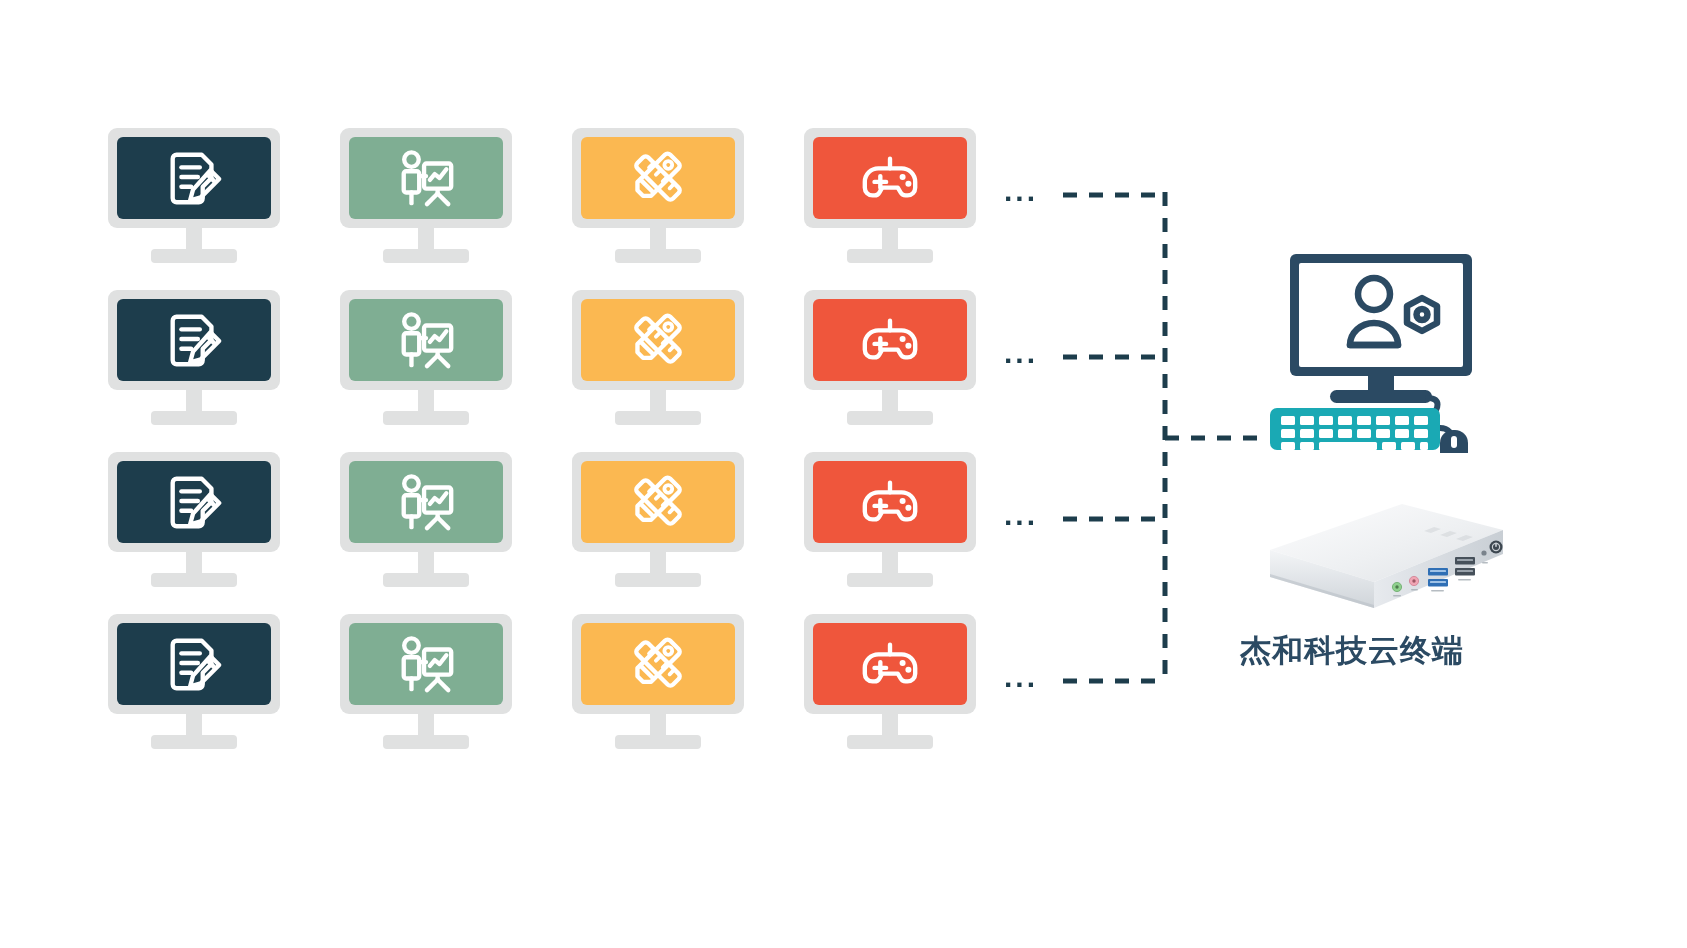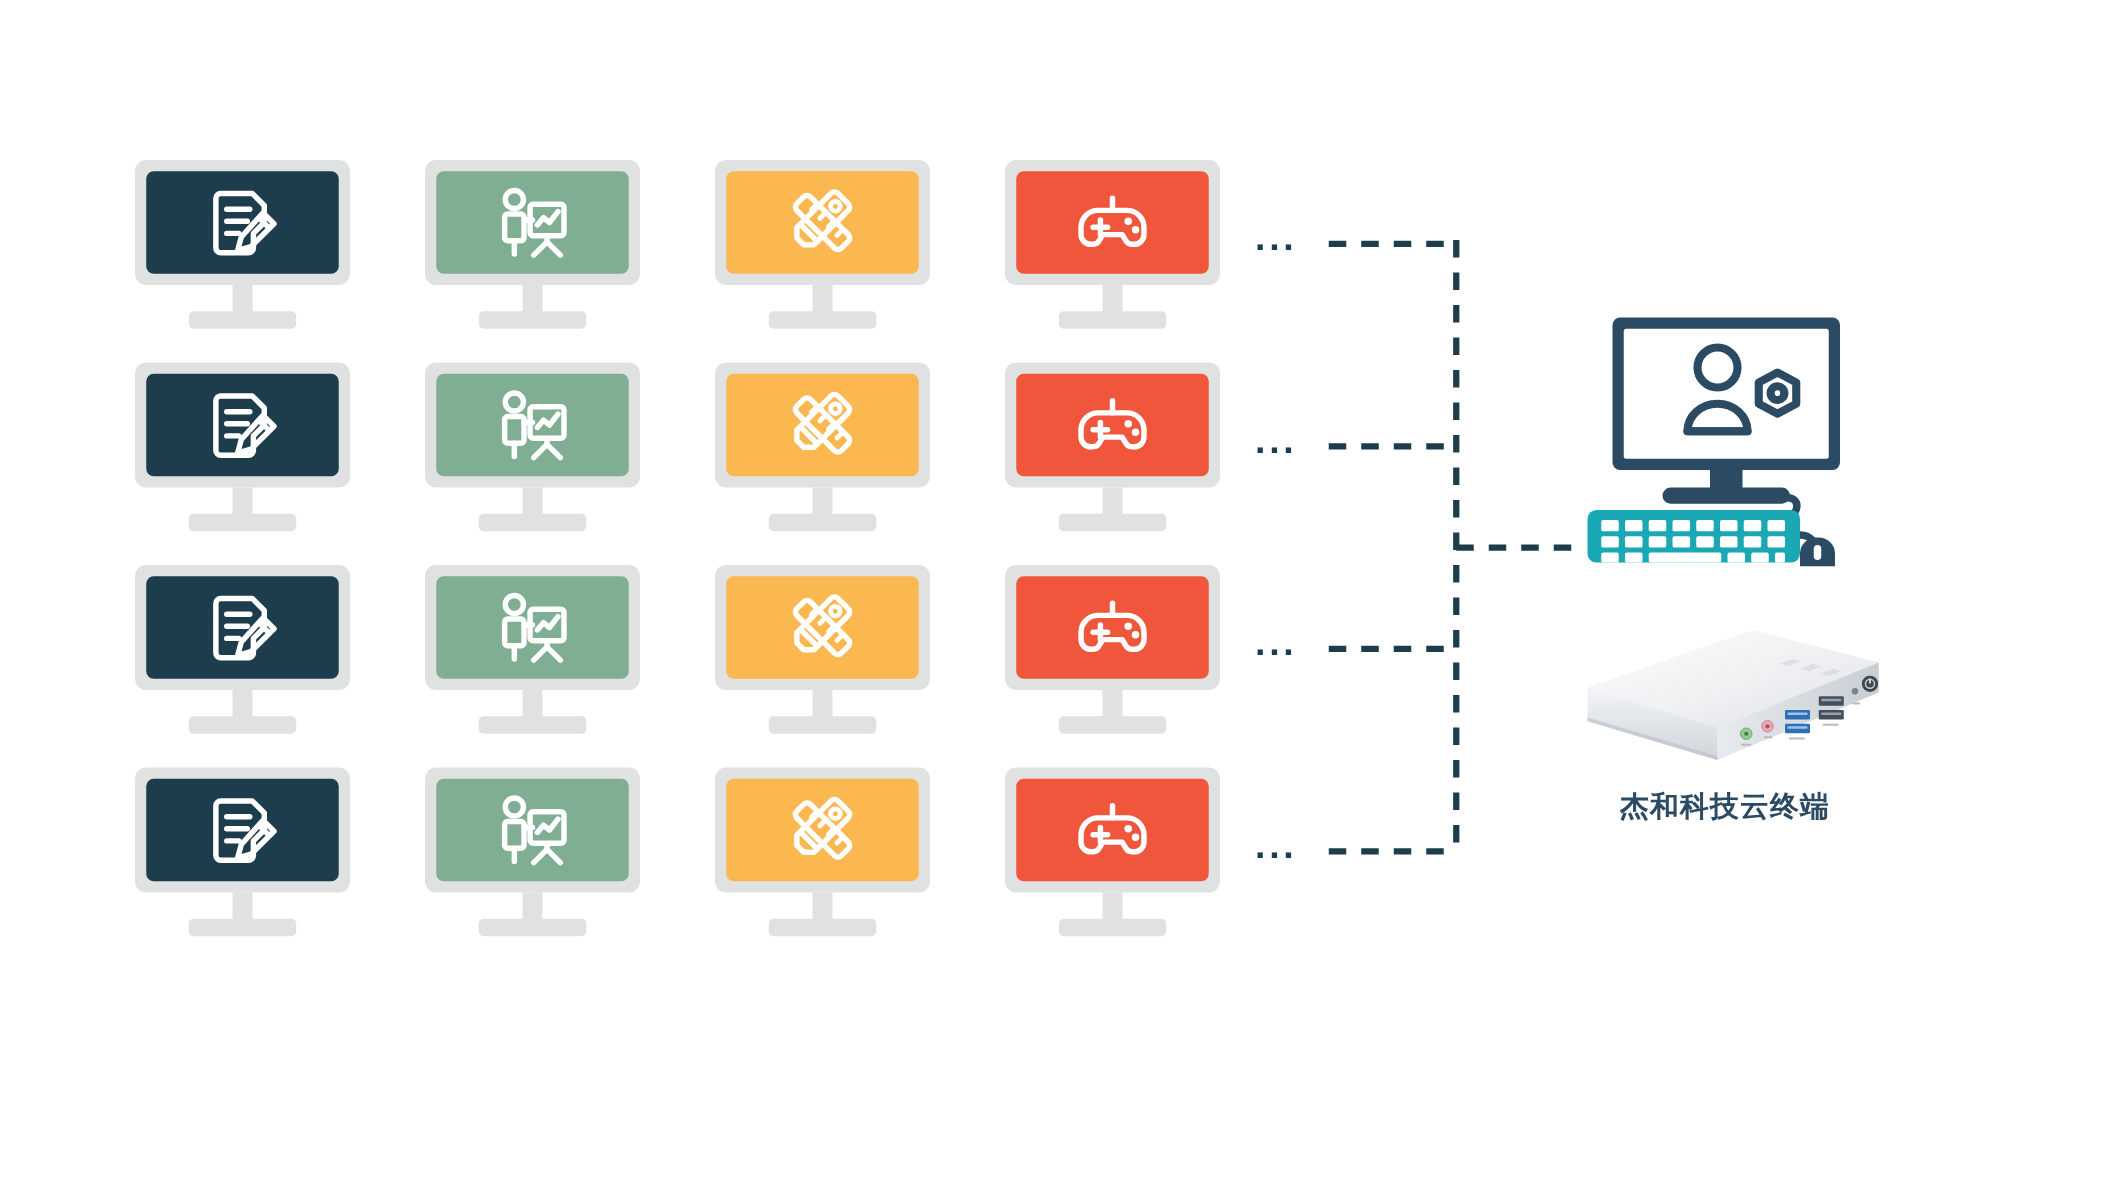--- a/index.html
+++ b/index.html
@@ -125,23 +125,23 @@
     width: 250px;
     height: 120px;
   }
   .minipc svg { display: block; }
 
   .caption {
     position: absolute;
     left: -28px;
     top: 382px;
     width: 280px;
-    text-align: center;
+    text-align: left;
     color: #2b4a63;
-    font-size: 23px;
+    font-size: 31px;
     font-weight: 700;
     letter-spacing: 1px;
     font-family: "DejaVu Sans", "Liberation Sans", sans-serif;
     white-space: nowrap;
   }
 </style>
 </head>
 <body>
 
 <div id="stage">

